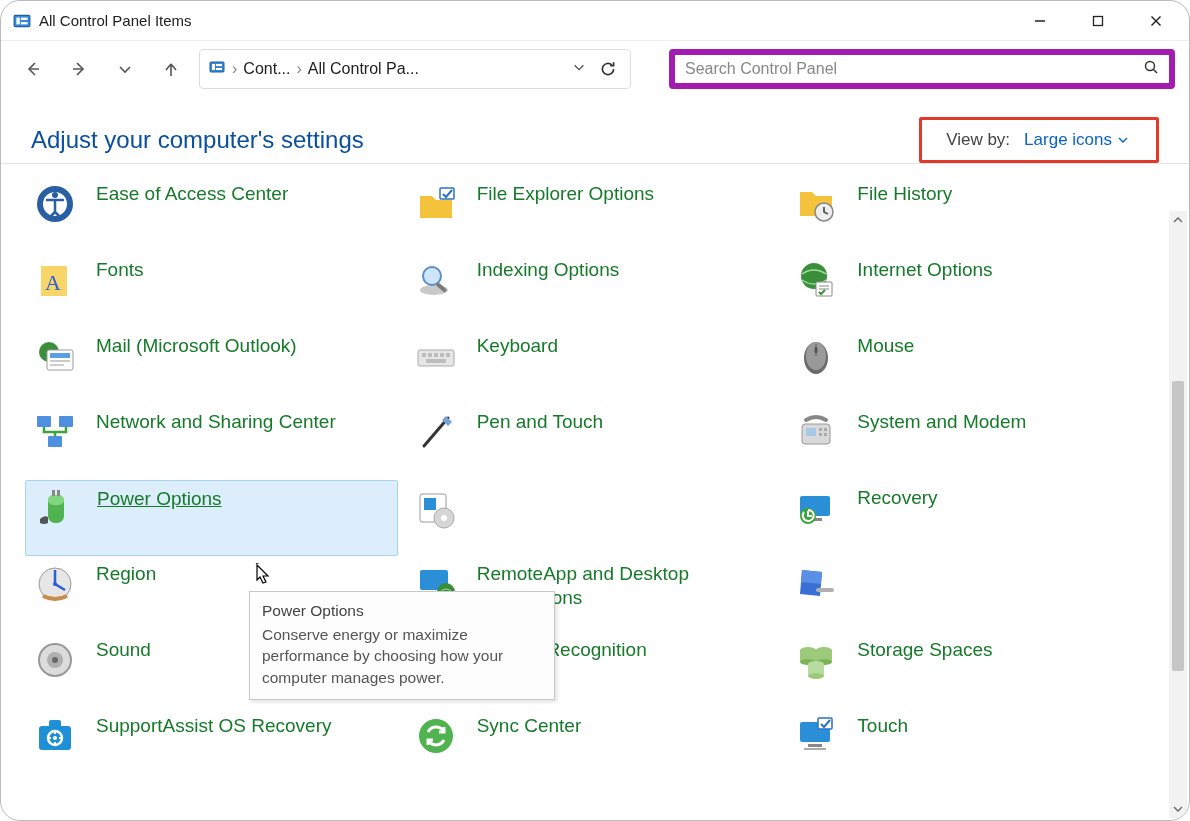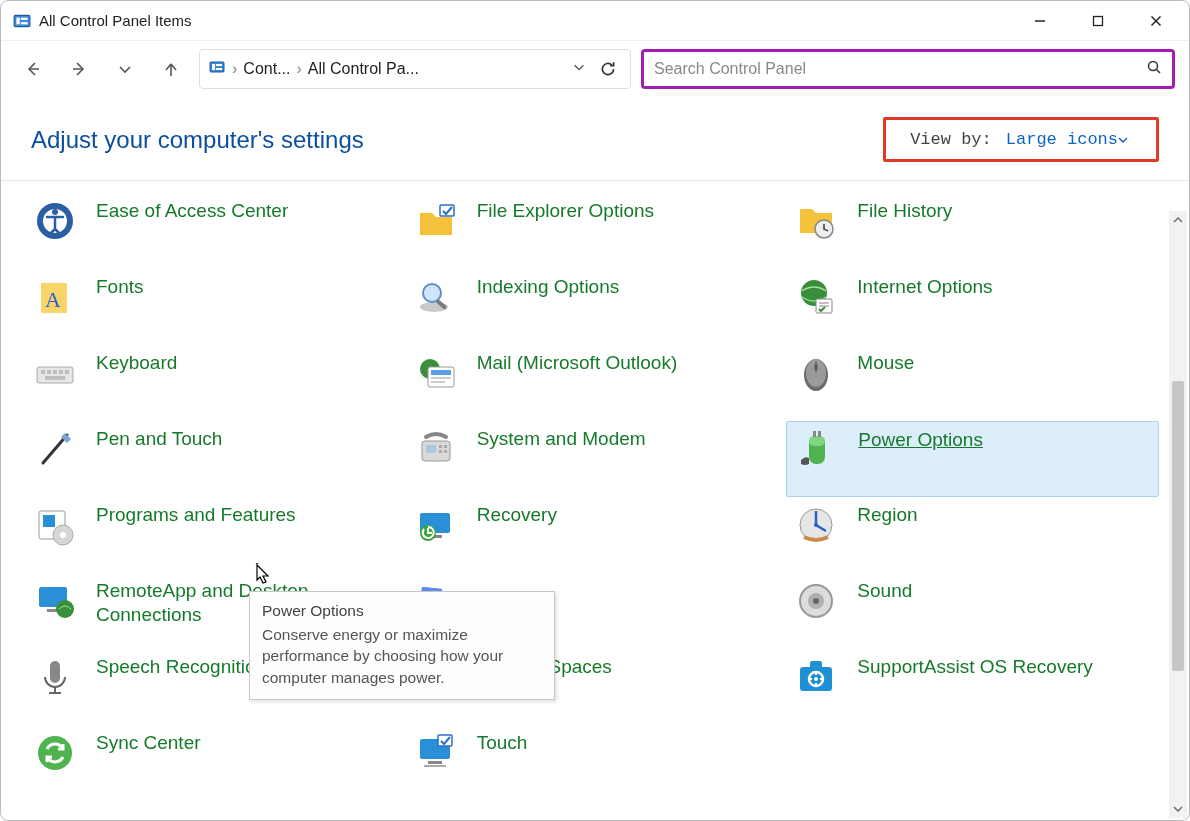--- a/index.html
+++ b/index.html
@@ -9,21 +9,21 @@
     background: #fff;
     width: 1190px;
     height: 821px;
     overflow: hidden;
     position: relative;
   }
   .window {
     width: 1190px;
     height: 821px;
     border: 1px solid #bbb;
-    border-radius: 8px;
+    border-radius: 20px;
     background: #fff;
     display: flex;
     flex-direction: column;
     overflow: hidden;
     position: relative;
   }
   
   .titlebar {
     height: 40px;
     display: flex;
@@ -80,58 +80,58 @@
   .addressbar .sep { color: #888; }
   .addressbar .chev {
     margin-left: auto;
   }
   .addressbar .reload {
     width: 32px; height: 32px; display:flex; align-items:center; justify-content:center;
   }
   .searchbar {
     flex: 1;
     height: 40px;
-    border: 3px solid #a21caf;
+    border: 6px solid #a21caf;
     border-radius: 4px;
     display: flex;
     align-items: center;
     padding: 0 10px;
     color: #888;
     font-size: 16px;
+    margin-left: 28px;
   }
   .searchbar .ph { flex:1; }
   .searchbar .sicon { color:#555; }
   
   .headrow {
     display: flex;
     align-items: center;
-    padding: 20px 30px 18px 30px;
+    padding: 20px 30px 0 30px;
     border-bottom: 1px solid #e5e5e5;
   }
   .headrow h1 {
     margin: 0;
     font-weight: 400;
     font-size: 24px;
     color: #0b4fa0;
   }
   .viewby {
     margin-left: auto;
     display: flex;
     align-items: center;
     gap: 14px;
     padding: 10px 28px 10px 24px;
     border: 3px solid #e13a2a;
     border-radius: 2px;
-    font-family: Liberation Mono, monospace;
   }
   .viewby .lbl { color: #444; font-size: 17px; }
   .viewby .val {
     color: #0b63c6;
     font-size: 17px;
-    display:flex; align-items:center; 
+    display:flex; align-items:center; gap:6px;
   }
   
   .gridwrap {
     flex: 1;
     position: relative;
     overflow: hidden;
   }
   .grid {
     position: absolute;
     left: 24px; right: 30px; top: 12px; bottom: 0;
@@ -374,55 +374,66 @@
               <line x1="25" y1="28" x2="35" y2="28" stroke="#888"></line>
               <line x1="25" y1="31" x2="35" y2="31" stroke="#888"></line>
               <path d="M25 34 L27 36 L31 32" stroke="#3a8f3a" stroke-width="2" fill="none"></path>
             </svg>
           </span>
           <span class="txt">Internet Options</span>
         </div>
         <div class="item">
           <span class="ic">
             <svg viewBox="0 0 44 44">
+              <circle cx="16" cy="18" r="10" fill="#3a8f3a"></circle>
+              <rect x="14" y="16" width="26" height="20" rx="2" fill="#fff" stroke="#999"></rect>
+              <rect x="17" y="19" width="20" height="5" fill="#5aa0e6"></rect>
+              <rect x="17" y="26" width="20" height="2" fill="#ccc"></rect>
+              <rect x="17" y="30" width="14" height="2" fill="#ccc"></rect>
+            </svg>
+          </span>
+          <span class="txt">Mail (Microsoft Outlook)</span>
+        </div>
+        <div class="item">
+          <span class="ic">
+            <svg viewBox="0 0 44 44">
               <rect x="4" y="16" width="36" height="16" rx="2" fill="#e6e6e6" stroke="#aaa"></rect>
               <g fill="#bdbdbd">
                 <rect x="8" y="19" width="4" height="4"></rect>
                 <rect x="14" y="19" width="4" height="4"></rect>
                 <rect x="20" y="19" width="4" height="4"></rect>
                 <rect x="26" y="19" width="4" height="4"></rect>
                 <rect x="32" y="19" width="4" height="4"></rect>
                 <rect x="12" y="25" width="20" height="4"></rect>
               </g>
             </svg>
           </span>
           <span class="txt">Keyboard</span>
         </div>
         <div class="item">
           <span class="ic">
             <svg viewBox="0 0 44 44">
-              <circle cx="16" cy="18" r="10" fill="#3a8f3a"></circle>
-              <rect x="14" y="16" width="26" height="20" rx="2" fill="#fff" stroke="#999"></rect>
-              <rect x="17" y="19" width="20" height="5" fill="#5aa0e6"></rect>
-              <rect x="17" y="26" width="20" height="2" fill="#ccc"></rect>
-              <rect x="17" y="30" width="14" height="2" fill="#ccc"></rect>
-            </svg>
-          </span>
-          <span class="txt">Mail (Microsoft Outlook)</span>
-        </div>
-        <div class="item">
-          <span class="ic">
-            <svg viewBox="0 0 44 44">
               <ellipse cx="22" cy="24" rx="12" ry="16" fill="#6b6b6b"></ellipse>
               <ellipse cx="22" cy="22" rx="10" ry="14" fill="#9a9a9a"></ellipse>
               <line x1="22" y1="10" x2="22" y2="22" stroke="#555" stroke-width="1"></line>
               <rect x="20.5" y="13" width="3" height="6" rx="1.5" fill="#555"></rect>
             </svg>
           </span>
           <span class="txt">Mouse</span>
+        </div>
+        <div class="item">
+          <span class="ic">
+            <svg viewBox="0 0 44 44">
+              <rect x="4" y="6" width="14" height="11" rx="1" fill="#4f8fe0"></rect>
+              <rect x="26" y="6" width="14" height="11" rx="1" fill="#4f8fe0"></rect>
+              <rect x="15" y="26" width="14" height="11" rx="1" fill="#4f8fe0"></rect>
+              <path d="M11 17 L11 22 L33 22 L33 17 M22 22 L22 26" stroke="#3aa53a" stroke-width="2.5" fill="none"></path>
+            </svg>
+          </span>
+          <span class="txt">Network and Sharing Center</span>
         </div>
         <div class="item">
           <span class="ic">
             <svg viewBox="0 0 44 44">
               <path d="M10 36 L34 8" stroke="#333" stroke-width="3" stroke-linecap="round"></path>
               <path d="M32 6 L38 12 L34 16 L28 10 Z" fill="#7aa3d6"></path>
               <path d="M8 38 L12 34 L10 36 Z" fill="#c98c4c"></path>
             </svg>
           </span>
           <span class="txt">Pen and Touch</span>
@@ -455,21 +466,20 @@
         </div>
         <div class="item">
           <span class="ic">
             <svg viewBox="0 0 44 44">
               <rect x="6" y="8" width="26" height="28" rx="2" fill="#fff" stroke="#999"></rect>
               <rect x="10" y="12" width="12" height="12" fill="#2a8fd6"></rect>
               <circle cx="30" cy="32" r="10" fill="#d6d6d6" stroke="#aaa"></circle>
               <circle cx="30" cy="32" r="3" fill="#fff"></circle>
             </svg>
           </span>
-          <span class="txt">Programs and Features</span>
         </div>
         <div class="item">
           <span class="ic">
             <svg viewBox="0 0 44 44">
               <rect x="6" y="10" width="30" height="20" rx="2" fill="#2a8fd6"></rect>
               <rect x="14" y="32" width="14" height="3" fill="#888"></rect>
               <circle cx="14" cy="30" r="8" fill="#3aa53a"></circle>
               <path d="M14 25 L14 30 L18 30" stroke="#fff" stroke-width="2" fill="none"></path>
               <path d="M10 26 A5.5 5.5 0 1 0 14 24" stroke="#fff" stroke-width="2" fill="none"></path>
             </svg>

